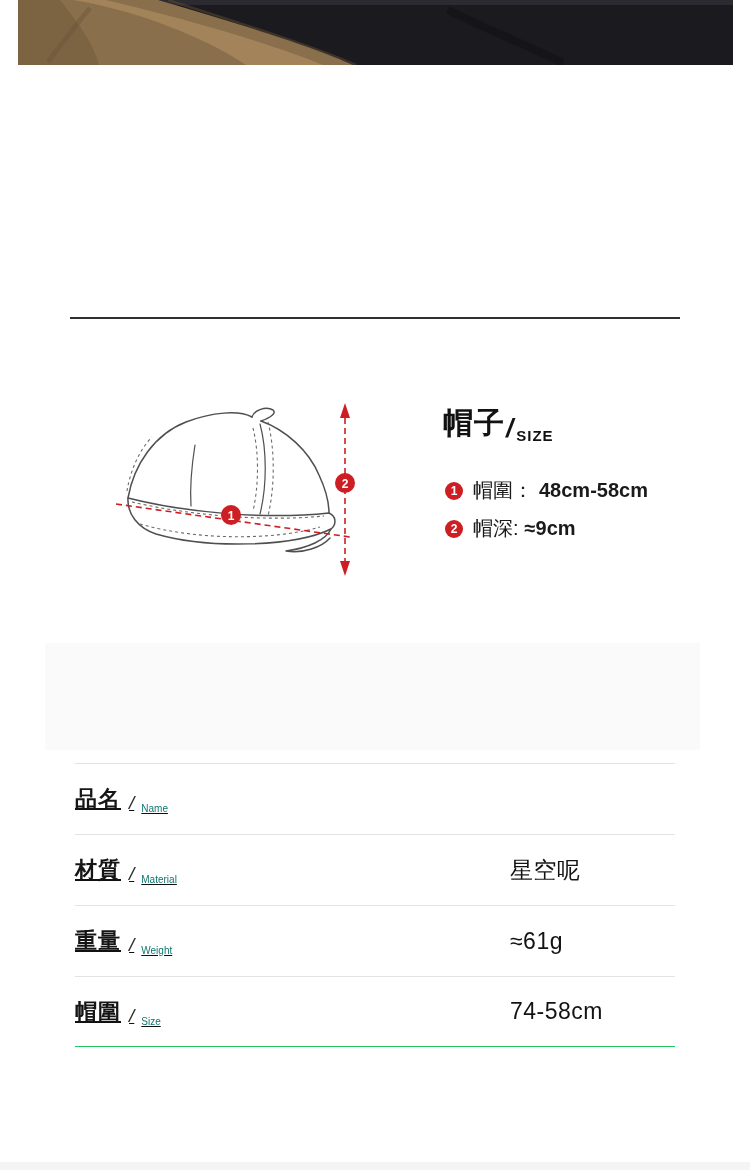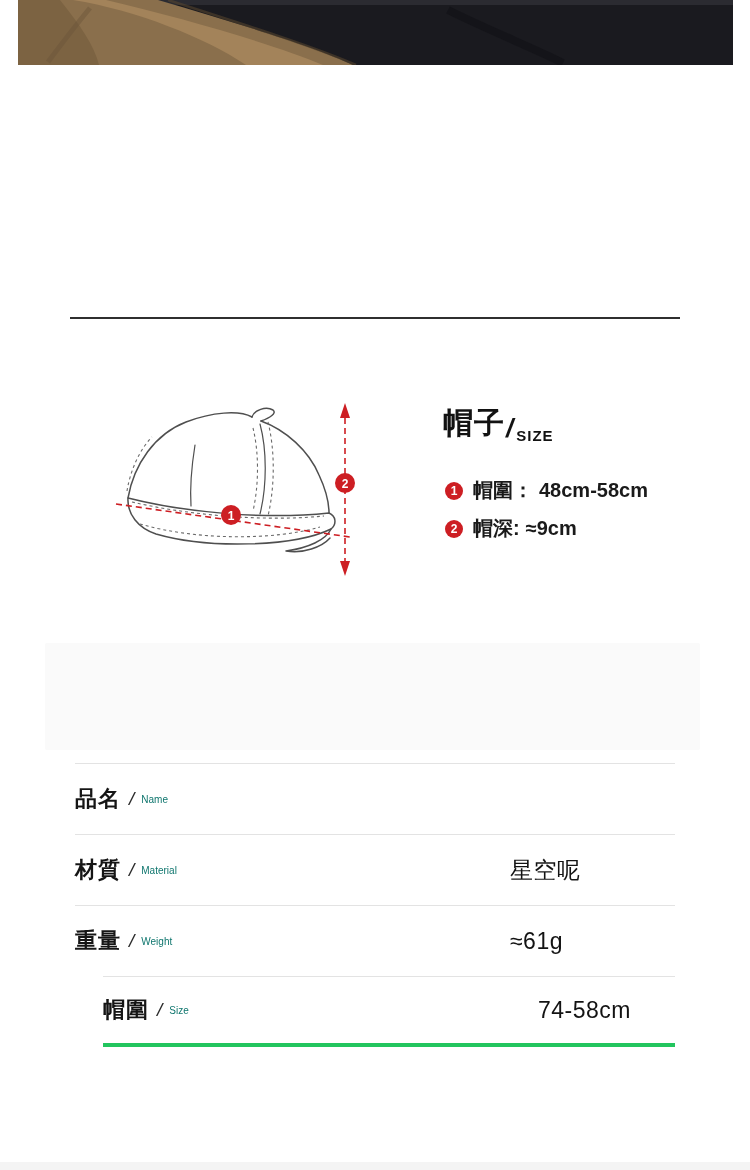--- a/index.html
+++ b/index.html
@@ -37,37 +37,37 @@
   .spec-line {
     position:absolute; left:445px; display:flex; align-items:center;
     font-size:20px; color:#1a1a1a;
   }
   .spec-line .badge {
     width:18px; height:18px; border-radius:50%;
     background:#cd1e23; color:#fff; font-size:12px; font-weight:700;
     display:flex; align-items:center; justify-content:center;
     margin-right:10px; flex:none;
   }
-  .m-label { font-weight:700; }
+  .m-label { font-weight:400; }
   .m-value { margin-left:6px; font-weight:700;text-align:center; }
 
   
   .gray-panel {
     position:absolute; left:45px; top:643px; width:655px; height:107px;
     background:#fafafa; border-radius:2px;
   }
 
   
   .spec-table { position:absolute; left:75px; top:763px; width:600px; }
   .spec-row {
     height:71px; display:flex; align-items:center;
     border-top:1px solid #e3e3e3;
   }
-  .spec-row:last-child { border-bottom:4px solid #22c55e;margin-left:28px; }
-  .row-label { width:435px; flex:none; display:flex; align-items:center; }
+  .spec-row:last-child { border-bottom:1px solid #22c55e; }
+  .row-label { width:435px; flex:none; display:flex; align-items:flex-end;text-decoration:underline; }
   .lab-cn { font-size:22px; font-weight:700; color:#151515; letter-spacing:1px; }
   .lab-sep { font-size:19px; font-weight:500; font-style:italic; color:#2a2a2a; margin:0 7px 0 8px; }
   .lab-en { font-size:10px; color:#0f766e; }
   .row-value { font-size:23px; font-weight:500; color:#131313; letter-spacing:0.5px; }
 
   
   .bottom-strip {
     position:absolute; left:0; top:1162px; width:750px; height:8px;
     background:#f4f4f4;
   }

